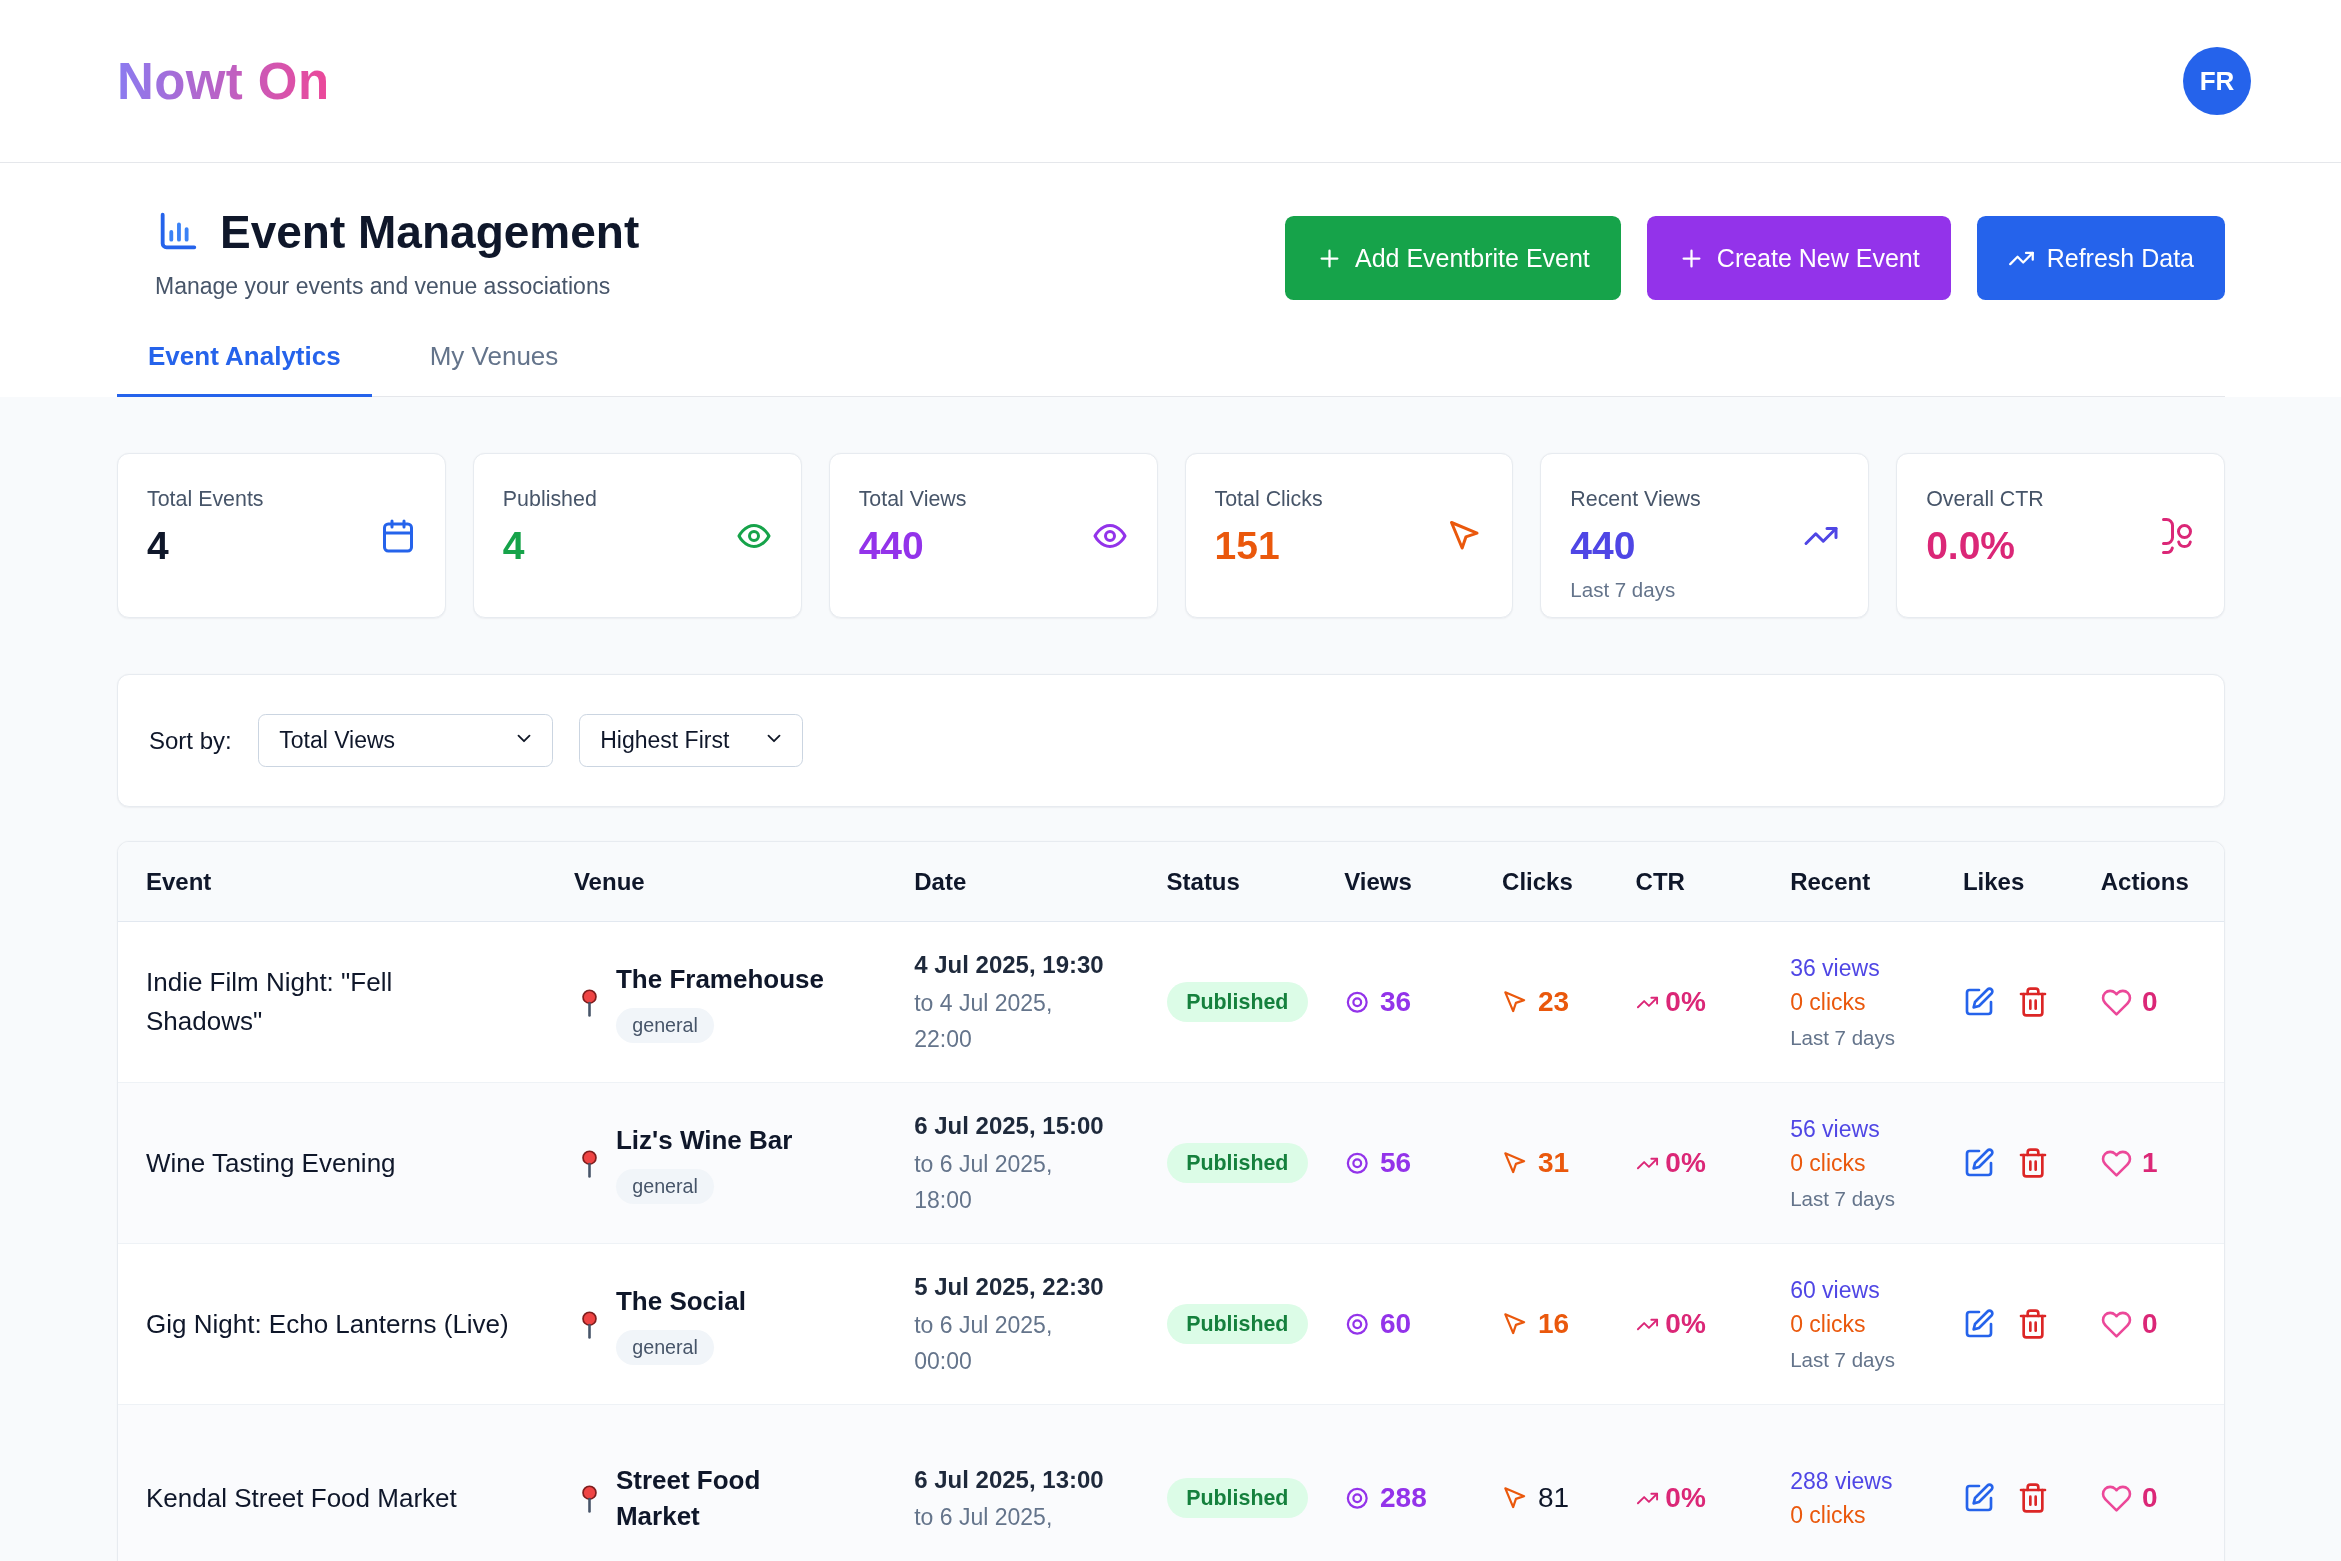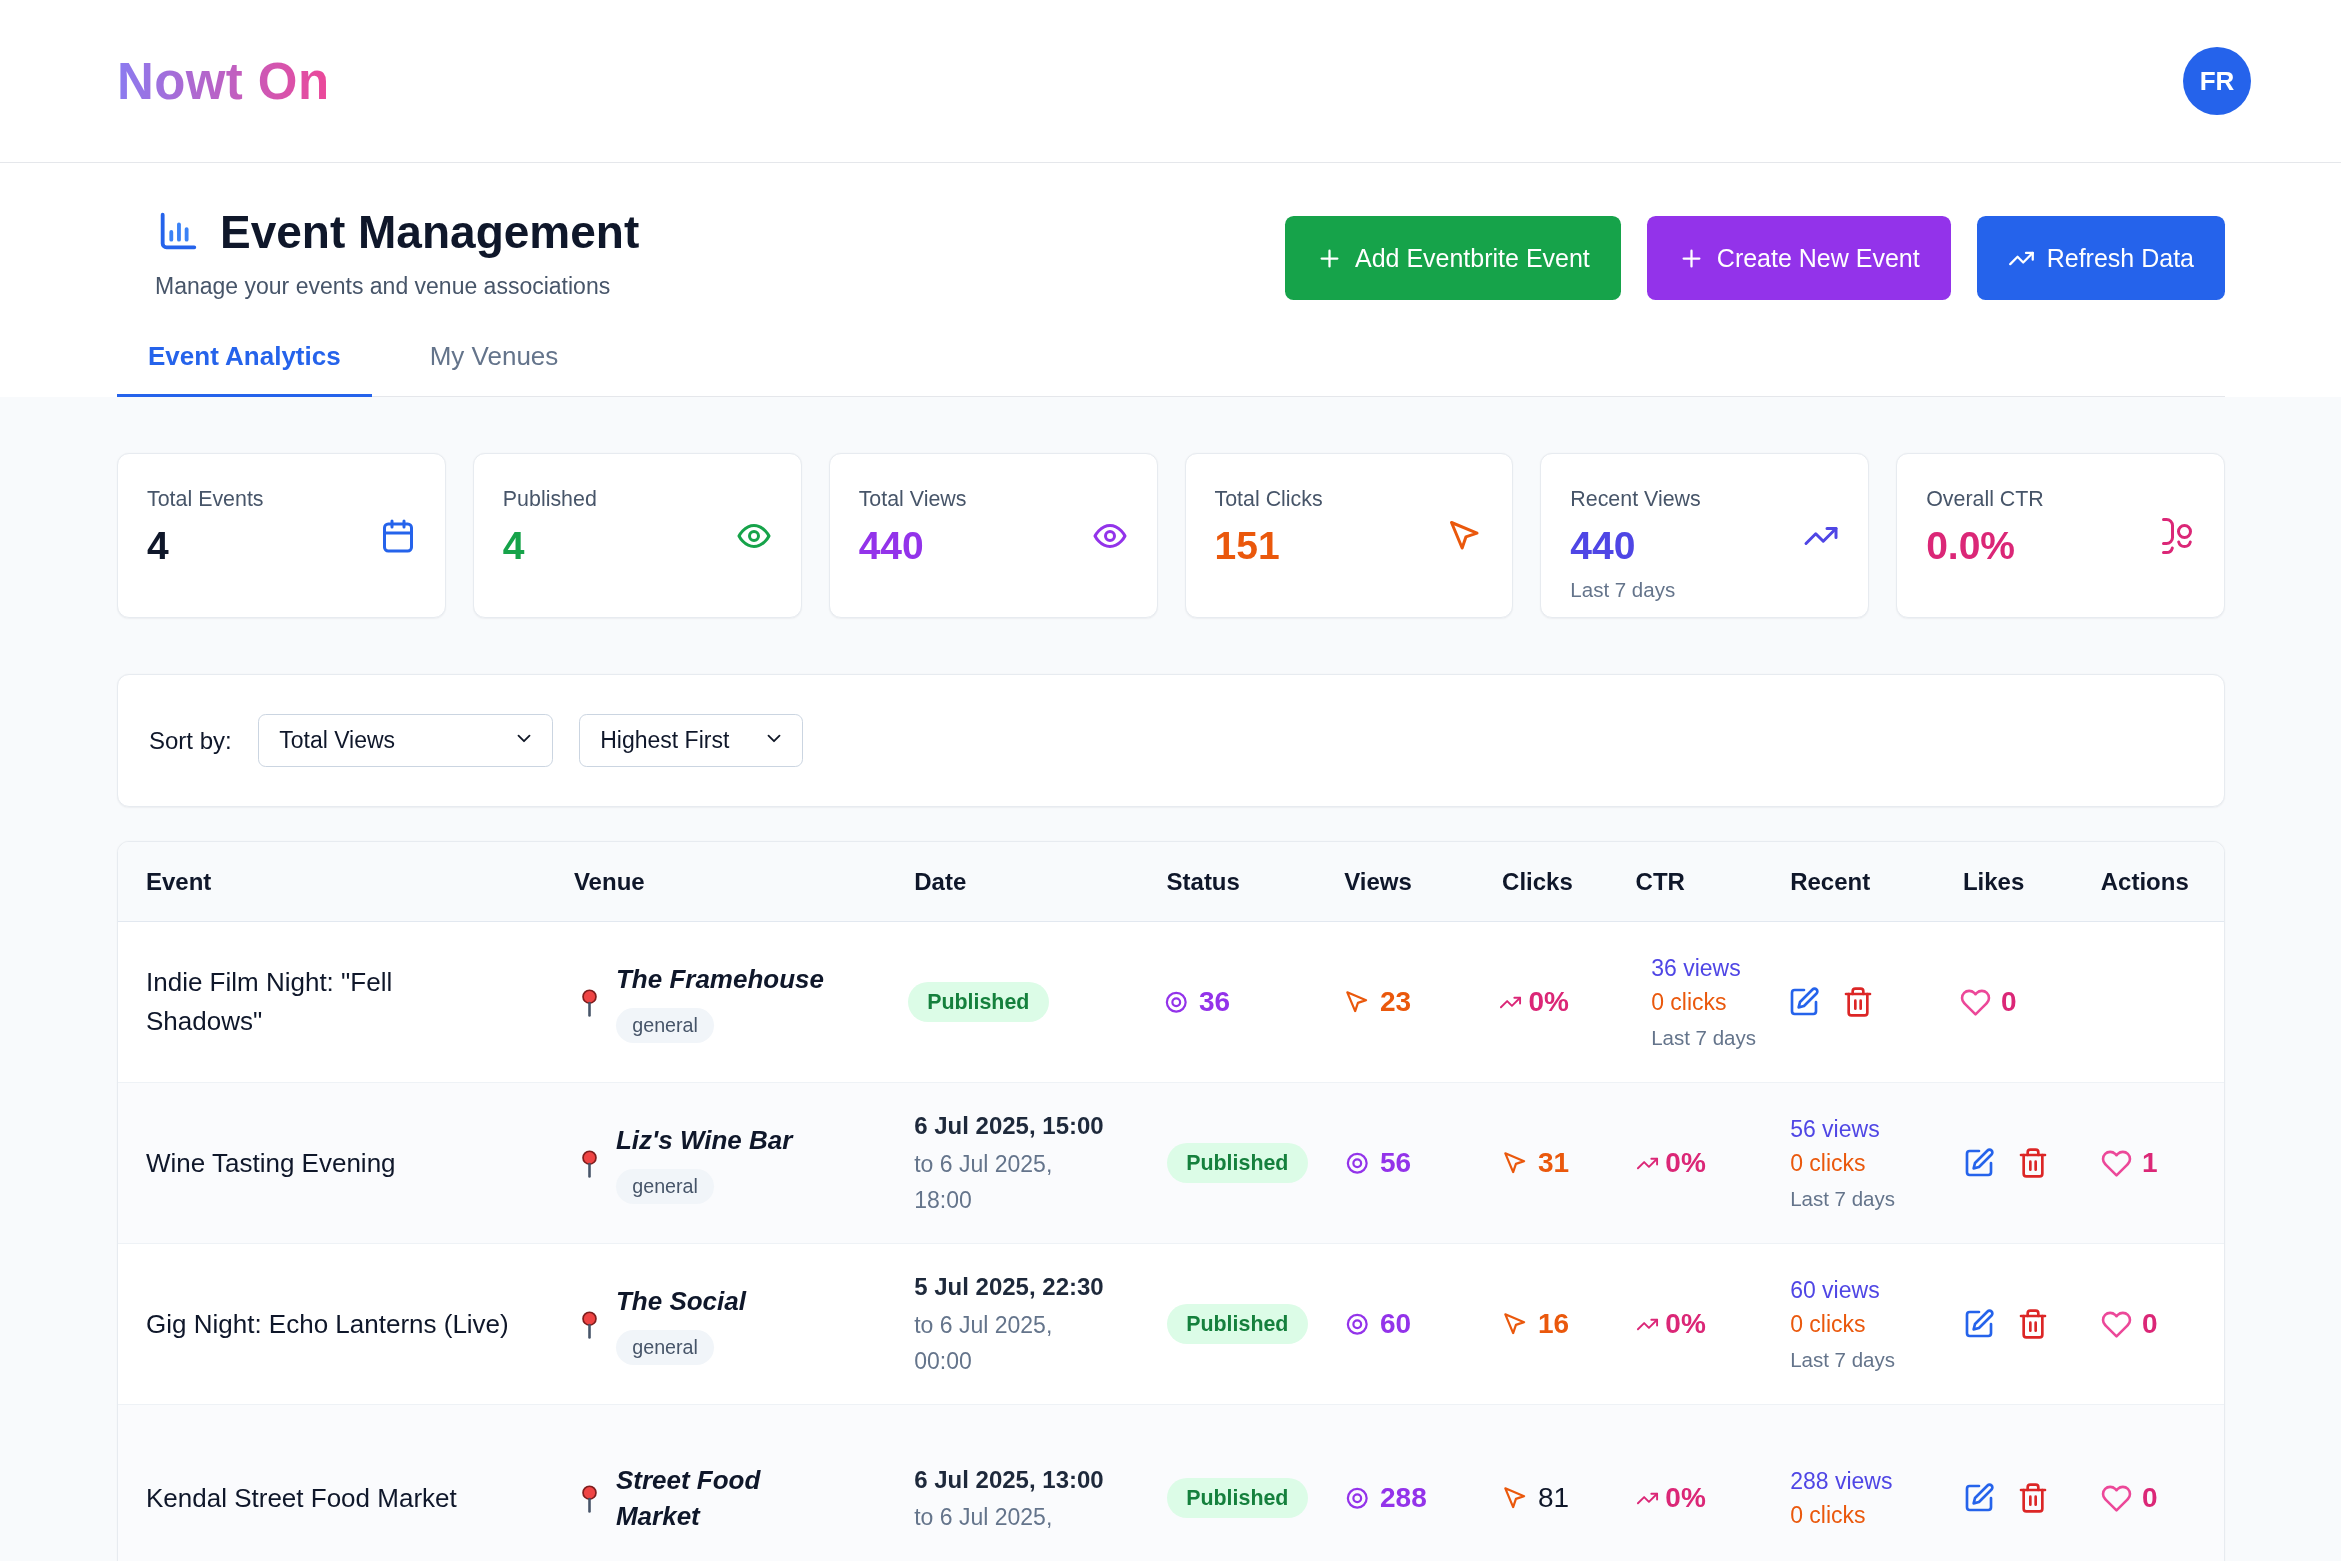--- a/index.html
+++ b/index.html
@@ -69,21 +69,21 @@
   .col5 { padding-left:6.8px; }
   .col6 { padding-left:6.8px; }
   .col7 { padding-left:3.4px; }
   .col8 { padding-left:19px; }
   .col9 { padding-left:17px; }
   .col10 { padding-left:13.7px; }
 
   .c-event { font-size:26px; font-weight:500; color:#0f172a; line-height:1.5; padding-right:51px; padding-top:17px; padding-bottom:17px; }
   .c-venue { display:flex; align-items:center; gap:11px; }
   .pin svg { width:31px; height:31px; display:block; }
-  .venue-name { font-size:26px; font-weight:700; color:#0f172a; line-height:1.4; max-width:216px;font-style:italic; }
+  .venue-name { font-size:26px; font-weight:700; color:#0f172a; line-height:1.4; max-width:216px; }
   .venue-tag { display:inline-block; margin-top:10.3px; background:#f1f5f9; color:#475569;
                font-size:19.7px; padding:6px 16.3px; border-radius:855px; }
   .c-date { line-height:1.6; padding-right:12px; }
   .d1 { font-size:24px; font-weight:700; color:#1e293b; }
   .d2 { font-size:23px; color:#64748b; }
   .pill { display:inline-block; background:#dcfce7; color:#15803d; font-size:21.4px; font-weight:600;
           padding:7.7px 19.7px; border-radius:855px; }
   .c-views, .c-clicks, .c-ctr { display:flex; align-items:center; gap:9.4px; font-size:28px; font-weight:700; }
   .c-views { color:#9333ea; }
   .c-clicks { color:#ea580c; }
@@ -267,20 +267,25 @@
             <svg viewBox="0 0 24 24" fill="none" stroke="currentColor" stroke-width="2" stroke-linecap="round" stroke-linejoin="round">
               <circle cx="12" cy="7.5" r="5" fill="#ef4444" stroke="#7f1d1d" stroke-width="1.3"></circle>
               <path d="M12 12.5V22" stroke="#475569" stroke-width="2"></path>
             </svg>
           </span>
       <div>
         <div class="venue-name">The Framehouse</div>
         <span class="venue-tag">general</span>
       </div>
     </div>
+    <div class="cell col3 c-date">
+      <div class="d1">4 Jul 2025, 19:30</div>
+      <div class="d2">to 4 Jul 2025,</div>
+      <div class="d2">22:00</div>
+    </div>
     <div class="cell col4">
       <span class="pill">Published</span>
     </div>
     <div class="cell col5 c-views">
       <span class="ic30">
             <svg viewBox="0 0 24 24" fill="none" stroke="currentColor" stroke-width="2" stroke-linecap="round" stroke-linejoin="round">
               <circle cx="12" cy="12" r="8.5"></circle>
               <circle cx="12" cy="12" r="3.5"></circle>
             </svg>
           </span>

